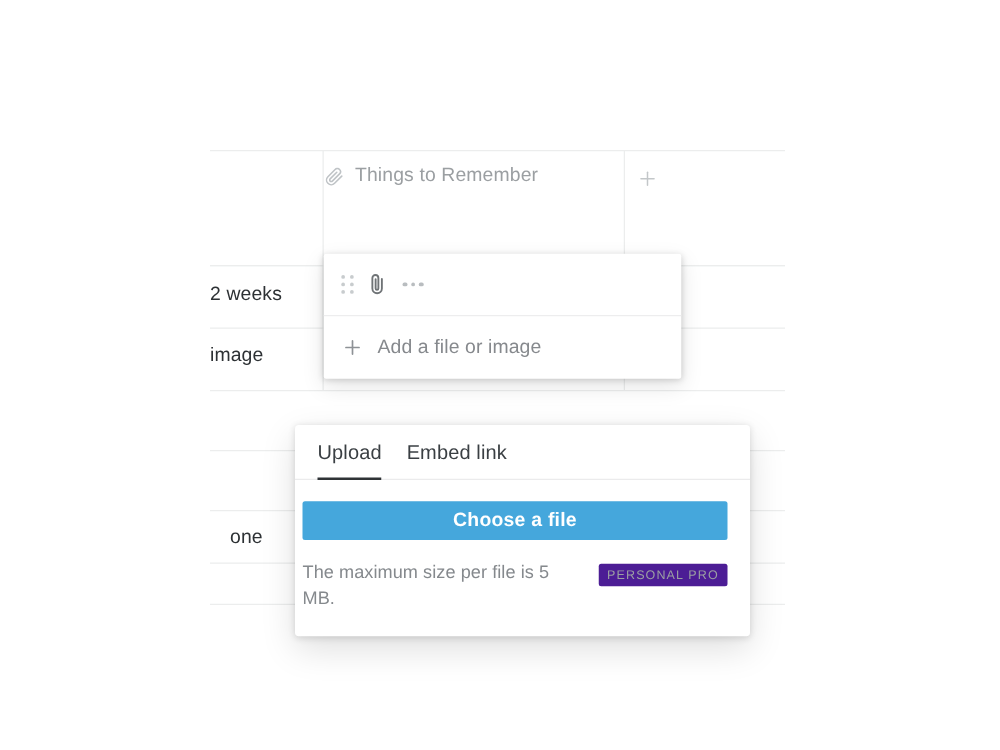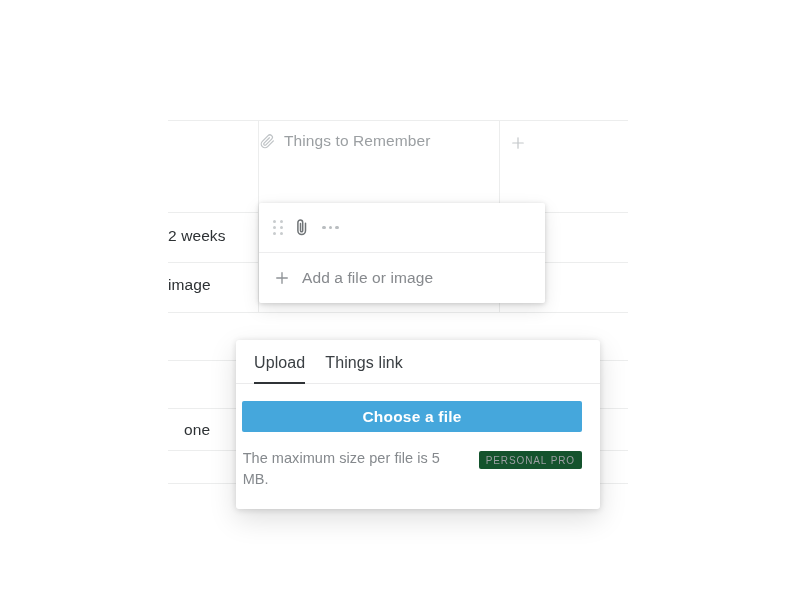--- a/index.html
+++ b/index.html
@@ -241,33 +241,33 @@
     cursor: pointer;
     line-height: 31px;
     text-align: center;
     padding: 0;
   }
 
   .note-row {
     margin-top: 16px;
     display: flex;
     align-items: flex-start;
-    justify-content: flex-end;
-    gap: 26px;
+    justify-content: space-between;
+    gap: 10px;
   }
   .note-text {
     font-size: 14.5px;
     color: #85898d;
     line-height: 1.42;
     max-width: 210px;
     letter-spacing: 0.05px;
   }
   .pro-badge {
     flex: 0 0 auto;
-    background: #14532d;
+    background: #4c1d95;
     color: #9b9fa2;
     font-size: 10px;
     letter-spacing: 0.9px;
     padding: 4px 7px 3px 7px;
     border-radius: 2px;
     white-space: nowrap;
     margin-top: 3px;
   }
 </style>
 </head>
@@ -381,21 +381,21 @@
         </svg>
       </span>
       <span class="add-text">Add a file or image</span>
     </div>
   </div>
 
   <div class="upload-dialog">
 
     <div class="tabs">
       <div class="tab active">Upload</div>
-      <div class="tab">Things link</div>
+      <div class="tab">Embed link</div>
     </div>
 
     <div class="dialog-body">
       <button class="choose-btn">Choose a file</button>
 
       <div class="note-row">
         <div class="note-text">The maximum size per file is 5 MB.</div>
         <div class="pro-badge">PERSONAL PRO</div>
       </div>
     </div>

